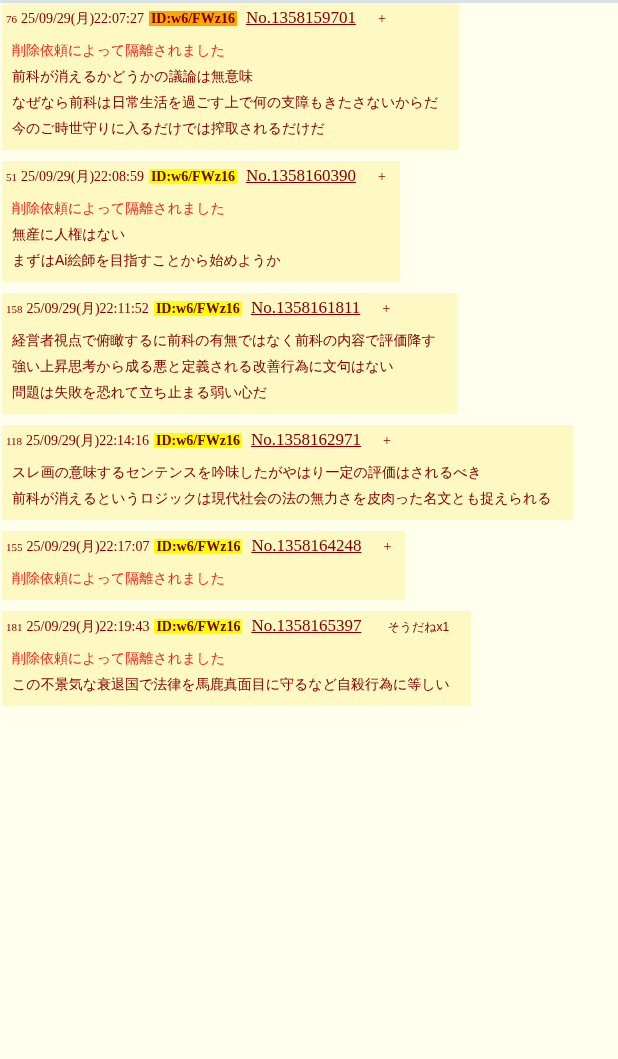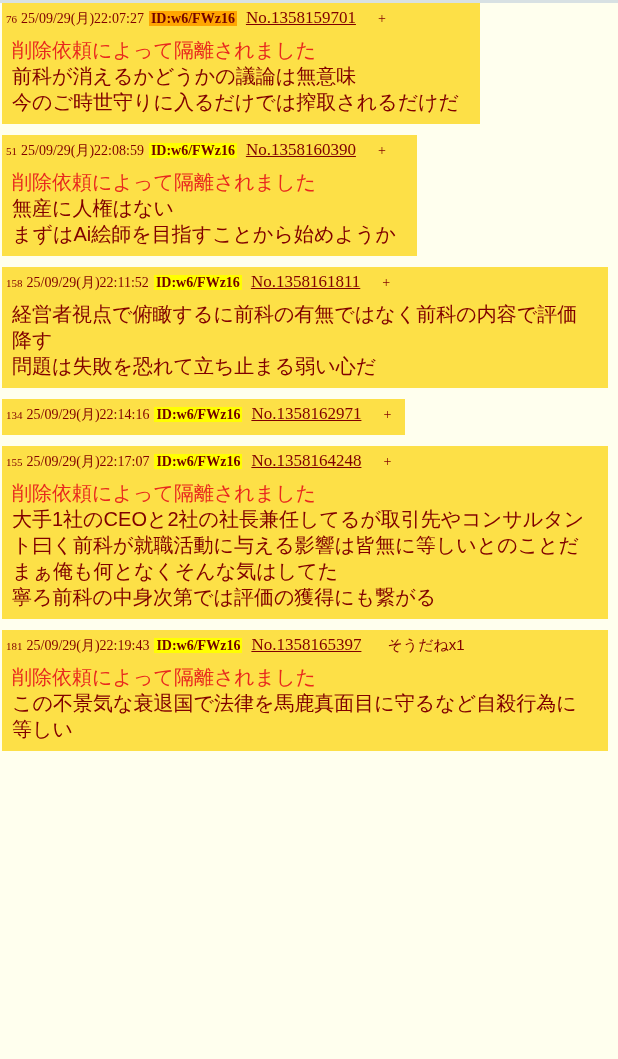--- a/index.html
+++ b/index.html
@@ -8,21 +8,21 @@
     background: #FFFFEE;
     overflow: hidden;
     font-family: "Liberation Sans", sans-serif;
   }
   .top-strip {
     height: 3px; width: 618px;
     background: #d8e1e3;
   }
   .posts { padding-top: 0; }
   .post {
-    background: #fde047;
+    background: #fef9c3;
     margin: 0 0 11px 2px;
     padding: 3px 12px 9px 3px;
     width: fit-content;
     max-width: 591px;
     box-sizing: content-box;
   }
   .post-header {
     font-family: "Liberation Serif", serif;
     color: #800000;
     font-size: 14px;
@@ -46,27 +46,27 @@
     margin-left: 9px;
     cursor: pointer;
   }
   .plus-button {
     margin-left: 22px;
     font-size: 14px;
     cursor: pointer;
   }
   .sodane {
     margin-left: 26px;
-    font-size: 15px;
+    font-size: 12px;
     font-family: "Liberation Sans", sans-serif;
     cursor: pointer;
   }
   .post-body {
     color: #800000;
-    font-size: 20px;
+    font-size: 14px;
     line-height: 26px;
     margin: 7px 9px 0 7px;
     overflow-wrap: anywhere;
     word-break: break-all;
   }
   .deleted-notice { color: #e8281e; }
 </style>
 </head>
 <body>
 
@@ -74,20 +74,21 @@
 
 <div class="posts" id="posts-container">
   <div class="post">
     <div class="post-header">
       <span class="post-counter">76</span><span class="post-date">25/09/29(月)22:07:27</span><span class="id-chip" style="background: rgb(255, 165, 0);">ID:w6/FWz16</span><span class="no-link">No.1358159701</span><span class="plus-button">+</span>
     </div>
     <div class="post-body">
       <div class="deleted-notice">削除依頼によって隔離されました</div>
       <div>
           <div class="body-line">前科が消えるかどうかの議論は無意味</div>
+          <div class="body-line">なぜなら前科は日常生活を過ごす上で何の支障もきたさないからだ</div>
           <div class="body-line">今のご時世守りに入るだけでは搾取されるだけだ</div>
         </div>
     </div>
   </div>
 
   <div class="post">
     <div class="post-header">
       <span class="post-counter">51</span><span class="post-date">25/09/29(月)22:08:59</span><span class="id-chip" style="background: rgb(255, 255, 0);">ID:w6/FWz16</span><span class="no-link">No.1358160390</span><span class="plus-button">+</span>
     </div>
     <div class="post-body">
@@ -100,42 +101,45 @@
   </div>
 
   <div class="post">
     <div class="post-header">
       <span class="post-counter">158</span><span class="post-date">25/09/29(月)22:11:52</span><span class="id-chip" style="background: rgb(255, 255, 0);">ID:w6/FWz16</span><span class="no-link">No.1358161811</span><span class="plus-button">+</span>
     </div>
     <div class="post-body">
 
       <div>
           <div class="body-line">経営者視点で俯瞰するに前科の有無ではなく前科の内容で評価降す</div>
+          <div class="body-line">強い上昇思考から成る悪と定義される改善行為に文句はない</div>
           <div class="body-line">問題は失敗を恐れて立ち止まる弱い心だ</div>
         </div>
     </div>
   </div>
 
   <div class="post">
     <div class="post-header">
-      <span class="post-counter">134</span><span class="post-date">25/09/29(月)22:14:16</span><span class="id-chip" style="background: rgb(255, 255, 0);">ID:w6/FWz16</span><span class="no-link">No.1358162971</span><span class="plus-button">+</span>
+      <span class="post-counter">118</span><span class="post-date">25/09/29(月)22:14:16</span><span class="id-chip" style="background: rgb(255, 255, 0);">ID:w6/FWz16</span><span class="no-link">No.1358162971</span><span class="plus-button">+</span>
+    </div>
+    <div class="post-body">
+
+      <div>
+          <div class="body-line">スレ画の意味するセンテンスを吟味したがやはり一定の評価はされるべき</div>
+          <div class="body-line">前科が消えるというロジックは現代社会の法の無力さを皮肉った名文とも捉えられる</div>
+        </div>
     </div>
   </div>
 
   <div class="post">
     <div class="post-header">
       <span class="post-counter">155</span><span class="post-date">25/09/29(月)22:17:07</span><span class="id-chip" style="background: rgb(255, 255, 0);">ID:w6/FWz16</span><span class="no-link">No.1358164248</span><span class="plus-button">+</span>
     </div>
     <div class="post-body">
       <div class="deleted-notice">削除依頼によって隔離されました</div>
-      <div>
-          <div class="body-line">大手1社のCEOと2社の社長兼任してるが取引先やコンサルタント曰く前科が就職活動に与える影響は皆無に等しいとのことだ</div>
-          <div class="body-line">まぁ俺も何となくそんな気はしてた</div>
-          <div class="body-line">寧ろ前科の中身次第では評価の獲得にも繋がる</div>
-        </div>
     </div>
   </div>
 
   <div class="post">
     <div class="post-header">
       <span class="post-counter">181</span><span class="post-date">25/09/29(月)22:19:43</span><span class="id-chip" style="background: rgb(255, 255, 0);">ID:w6/FWz16</span><span class="no-link">No.1358165397</span><span class="sodane">そうだねx1</span>
     </div>
     <div class="post-body">
       <div class="deleted-notice">削除依頼によって隔離されました</div>
       <div>

